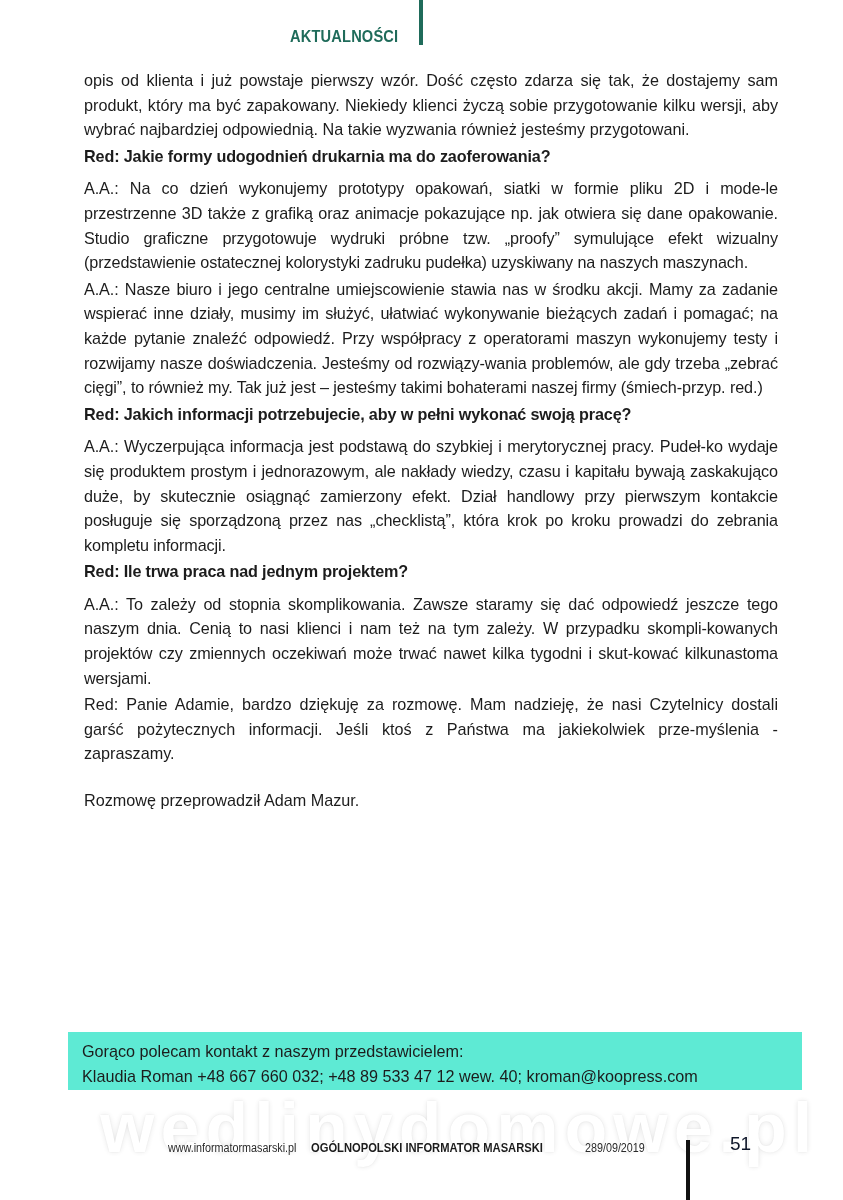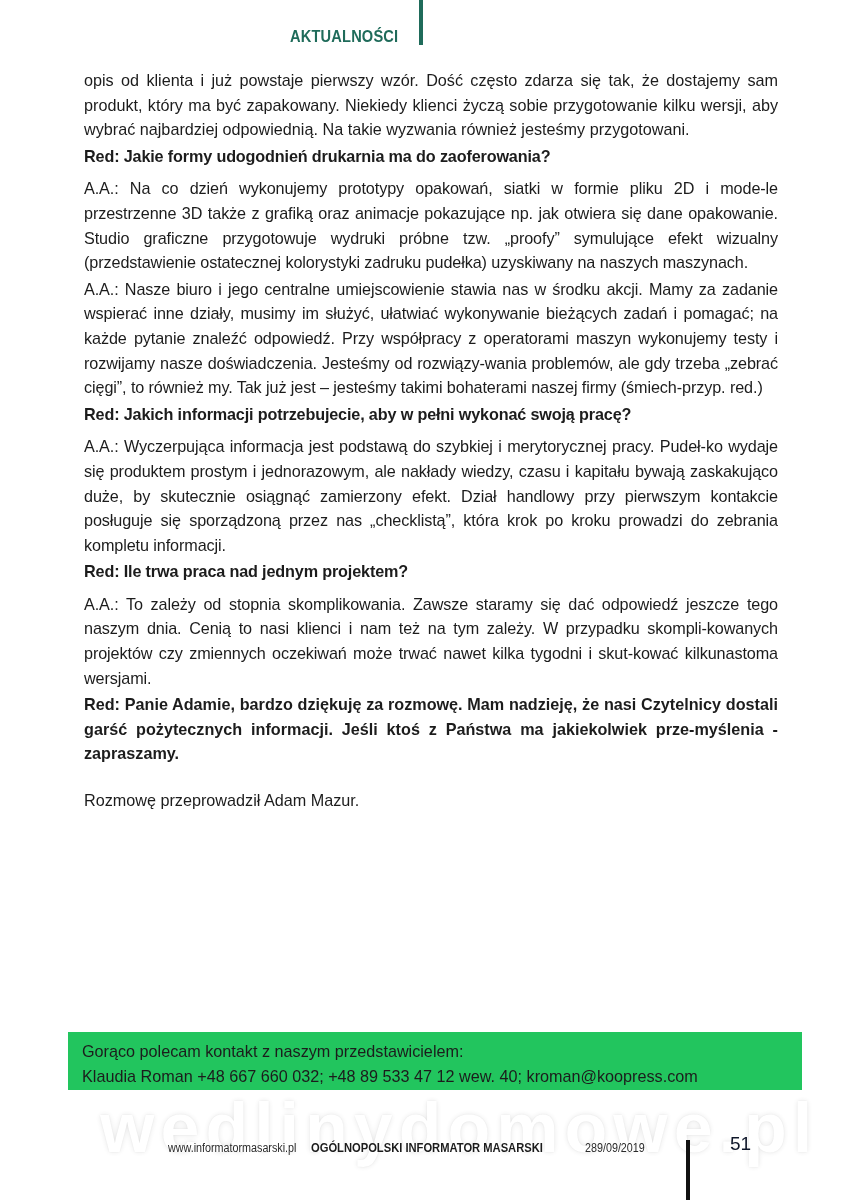--- a/index.html
+++ b/index.html
@@ -53,33 +53,33 @@
     }
     .question {
       font-weight: bold;
       margin-bottom: 8px !important;
       letter-spacing: -0.15px;
     }
     .answer {
       letter-spacing: -0.1px;
     }
     .closing-question {
-      font-weight: bold;
+      font-weight: normal;
       margin-bottom: 22px !important;
     }
     .interviewer {
       margin-top: 0;
     }
     .contact-box {
       position: absolute;
       left: 68px;
       top: 1032px;
       width: 734px;
       height: 58px;
-      background: #22c55e;
+      background: #5eead4;
       box-sizing: border-box;
       padding: 7px 0 0 14px;
       font-size: 16.2px;
       line-height: 24.5px;
       color: #1c1c1c;
     }
     .watermark {
       position: absolute;
       left: 100px;
       top: 1088px;

